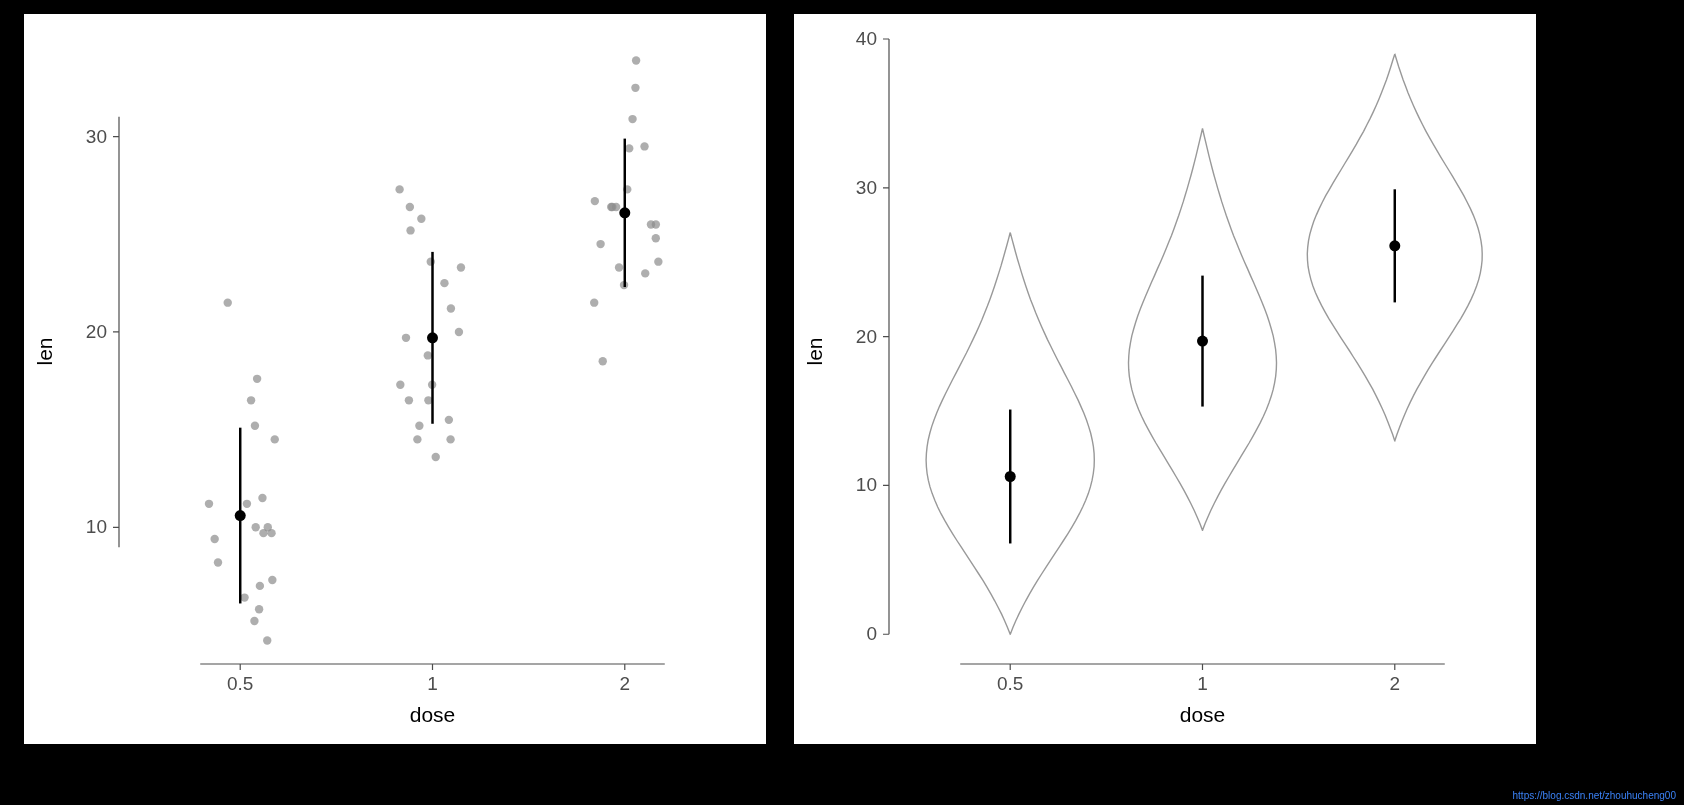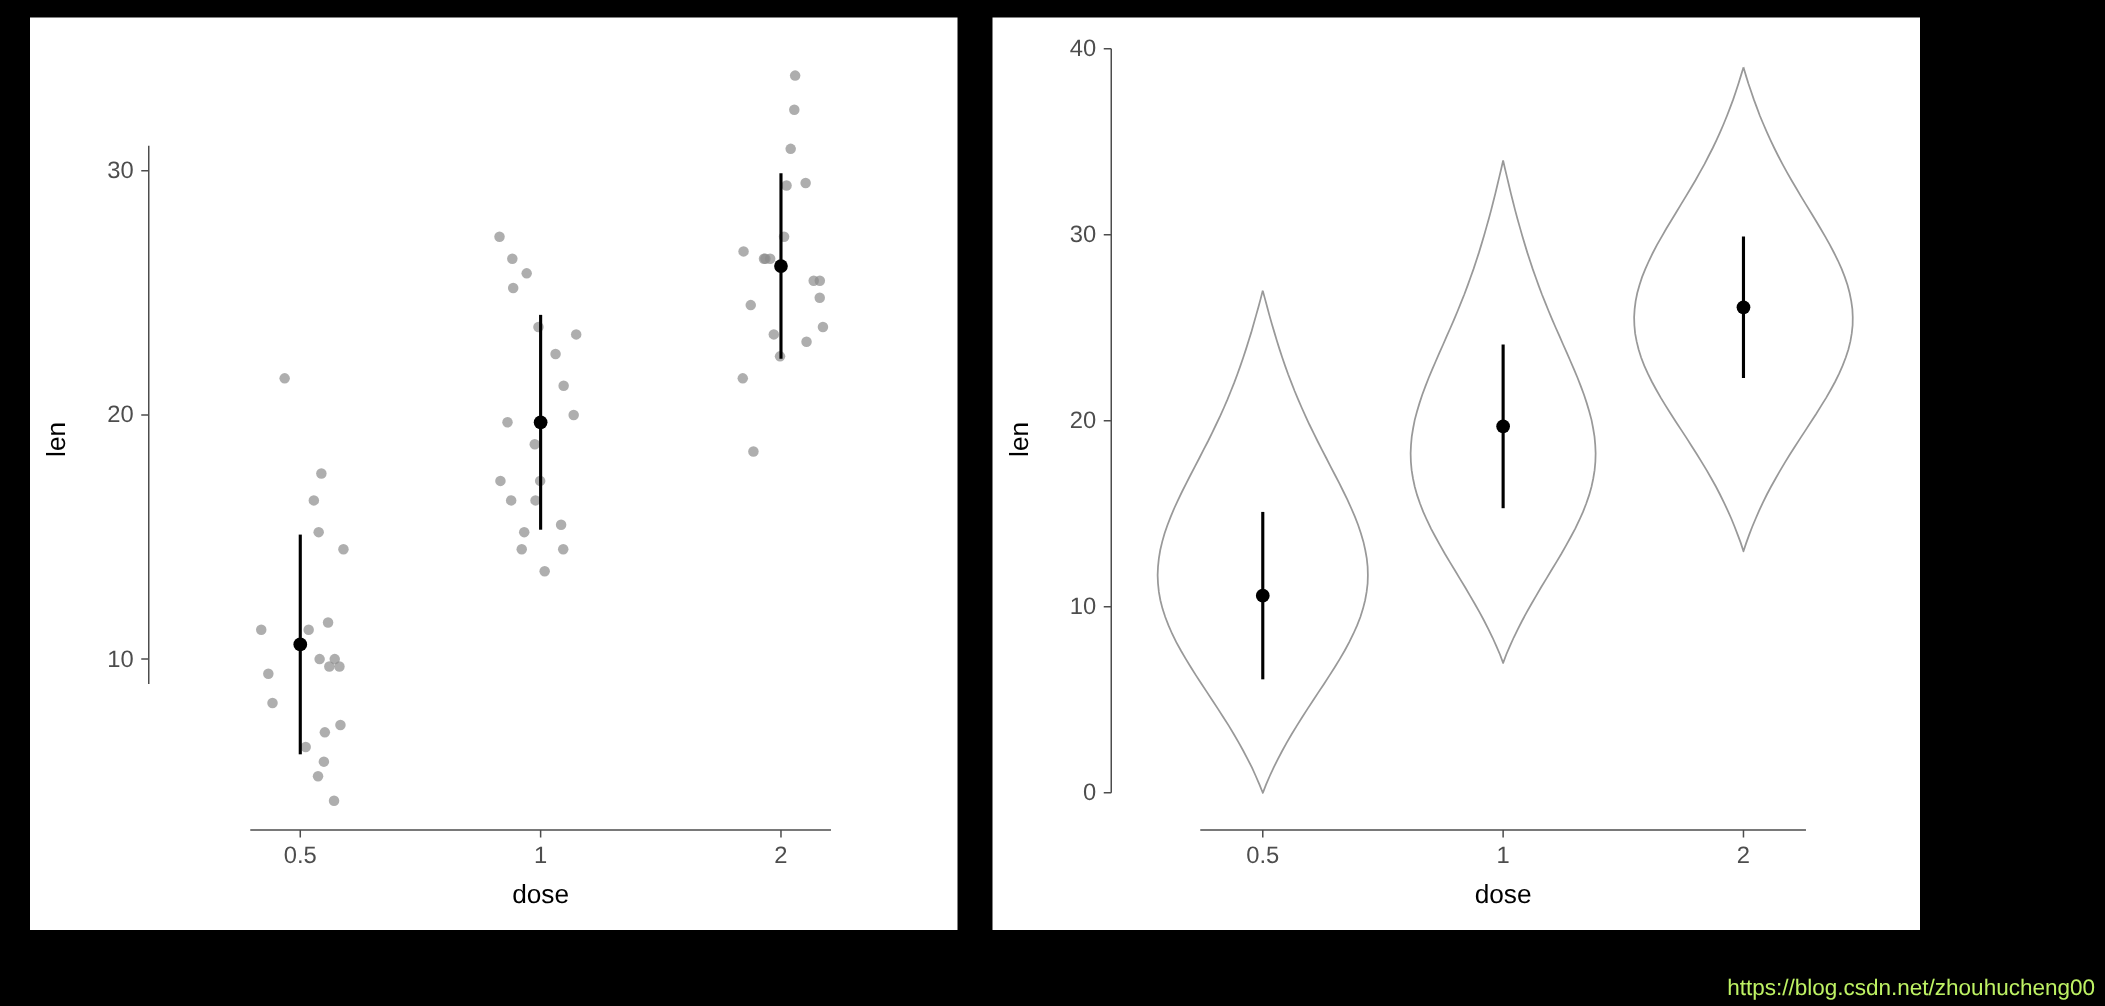--- a/index.html
+++ b/index.html
@@ -50,22 +50,22 @@
   }
   .violin {
     fill: none;
     stroke: #999;
     stroke-width: 1.4;
   }
   .watermark {
     position: absolute;
     right: 8px;
     bottom: 4px;
-    color: #bef264;
-    font-size: 18px;
+    color: #3b82f6;
+    font-size: 10px;
     font-family: Arial, sans-serif;
   }
 </style>
 </head>
 <body>
 
 <div class="panels">
   <div class="panel">
     <svg id="svg-left" width="742" height="730">
         <text x="83" y="519.28125" text-anchor="end" class="tick-label">10</text>

